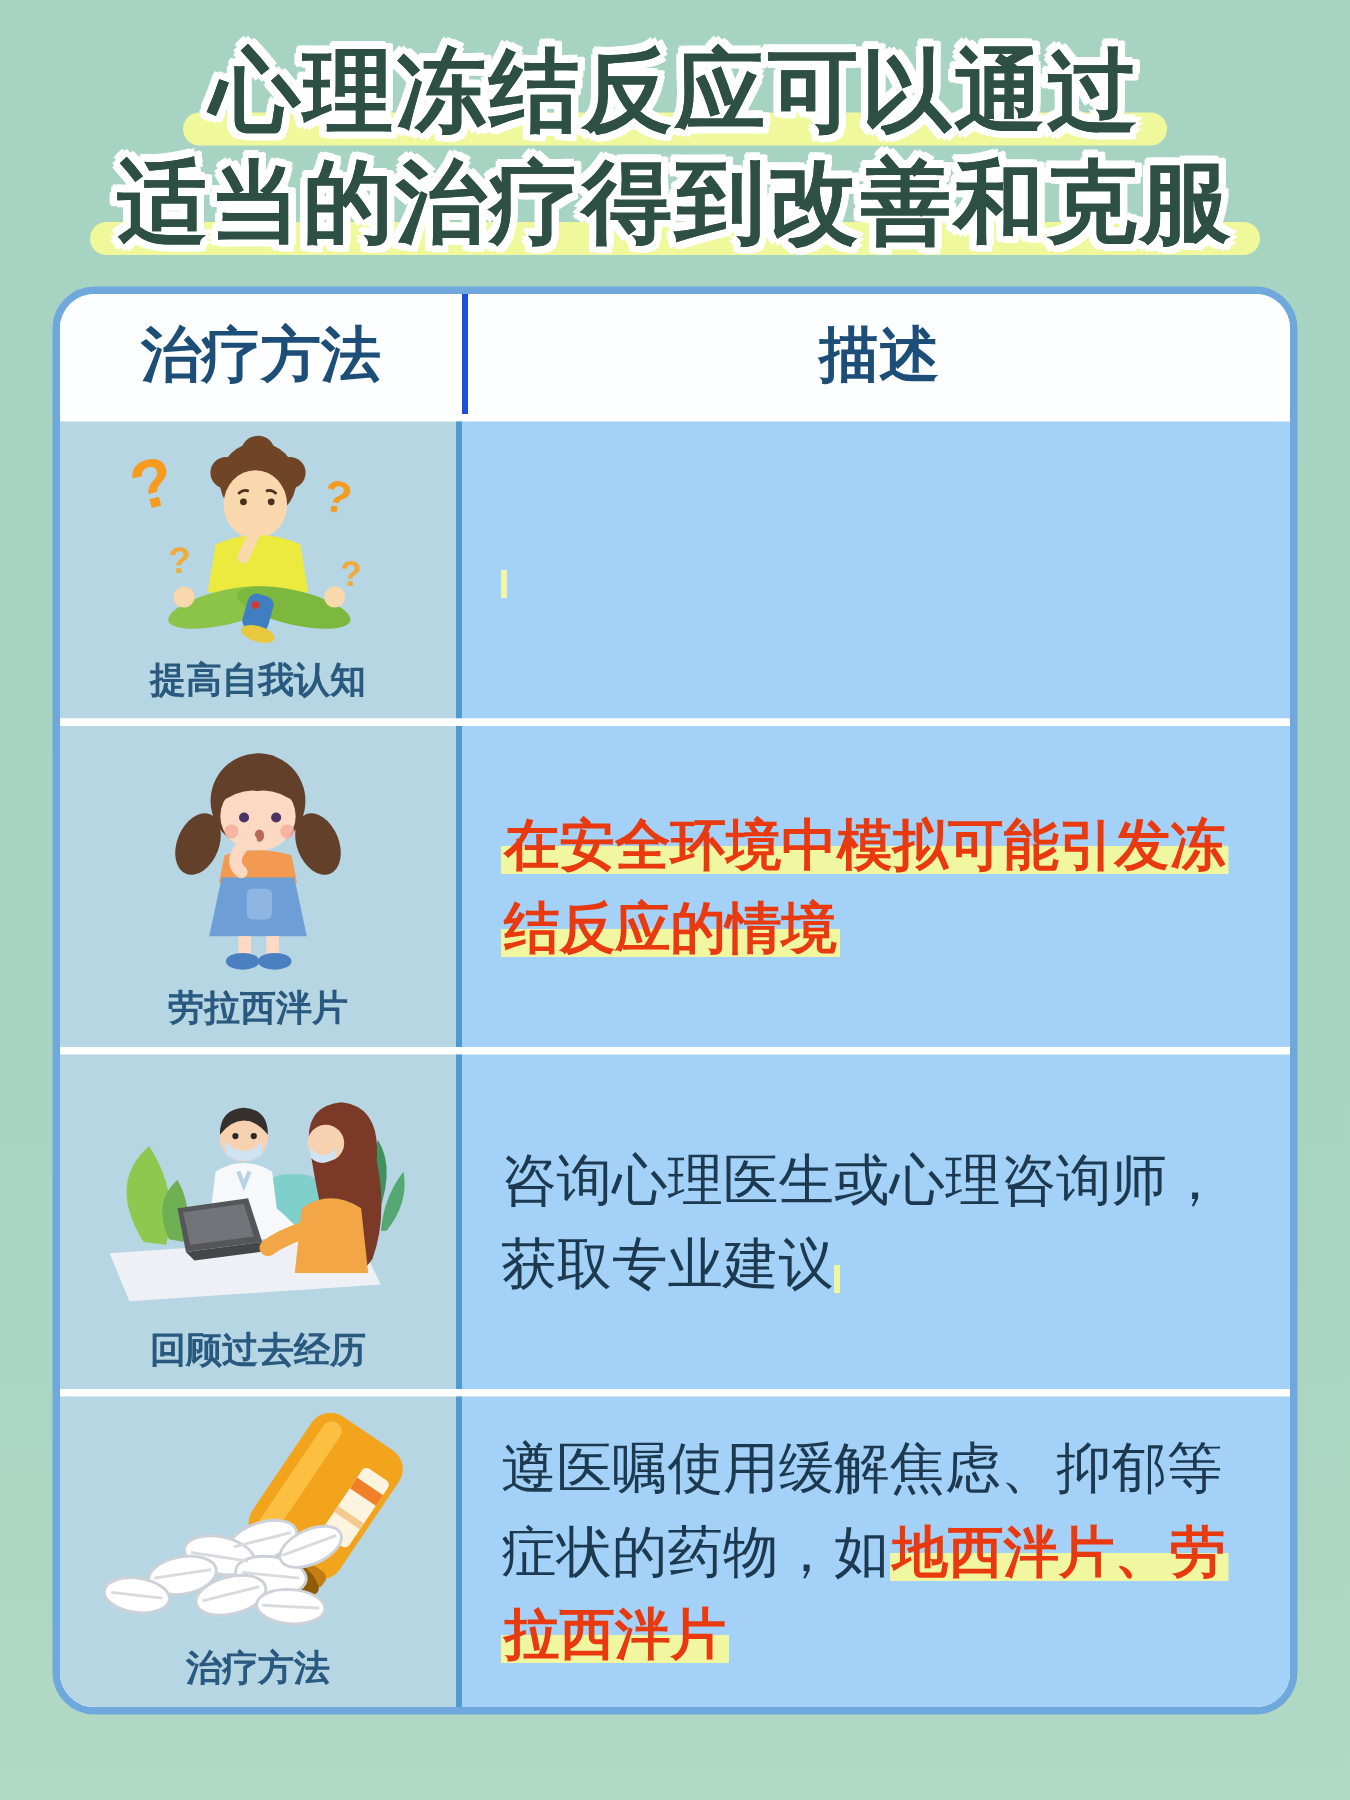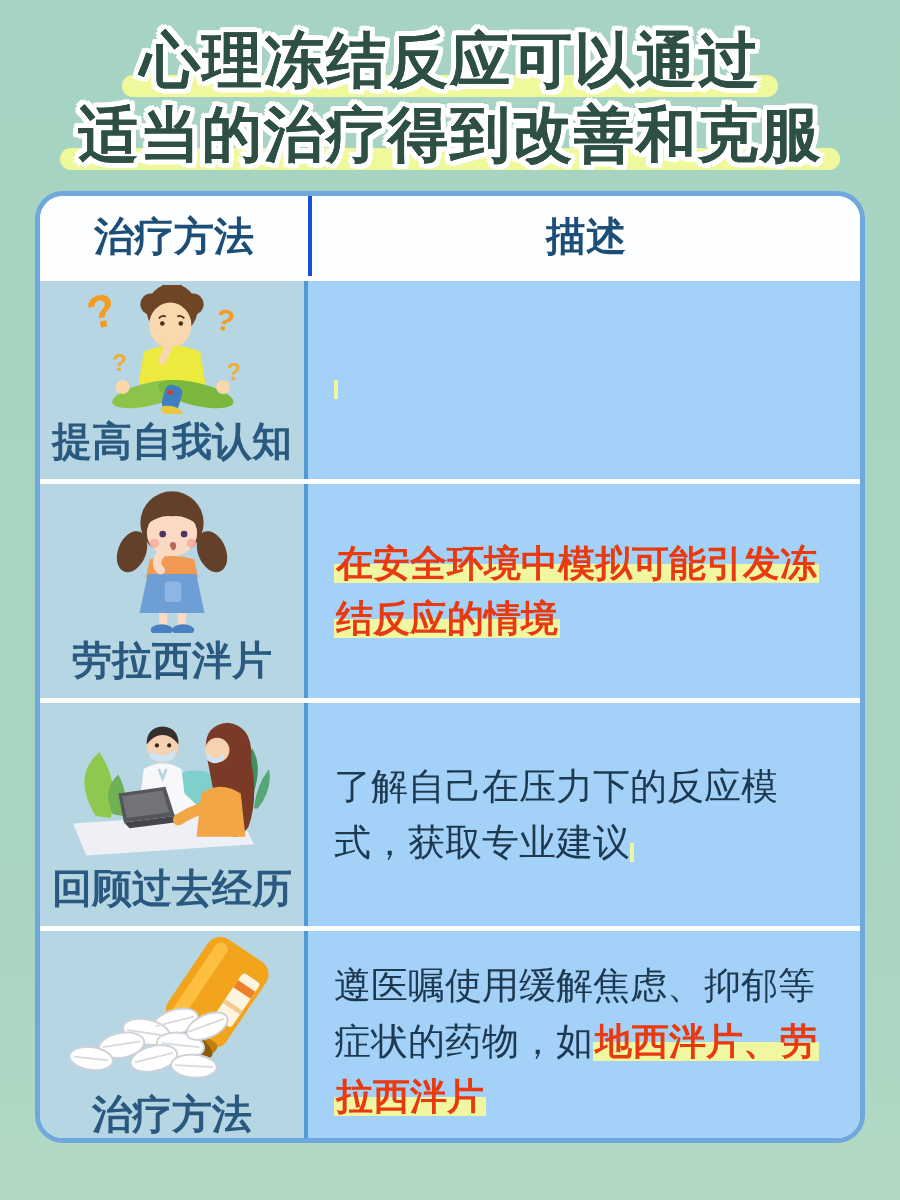--- a/index.html
+++ b/index.html
@@ -93,21 +93,21 @@
     padding:4px 0 4px 0;
     box-sizing:border-box;
   }
   .illu{
     flex:1;width:100%;
     display:flex;align-items:center;justify-content:center;
     overflow:hidden;
   }
   .method-label{
     flex:0 0 auto;
-    font-size:40px;
+    font-size:24px;
     font-weight:600;
     color:#29597e;
     padding-bottom:6px;
     white-space:nowrap;
   }
   .cell-desc{
     flex:1;
     background:#a3d1f7;
     display:flex;align-items:center;
     padding:10px 26px;
@@ -247,21 +247,21 @@
             <path d="M152 56 Q146 24 174 21 Q202 24 199 62 Q207 102 196 132 Q182 152 168 132 Q158 94 152 56 Z" fill="#7b3a27"></path>
             <circle cx="163" cy="50" r="13" fill="#f7d2b0"></circle>
             <path d="M152 52 Q160 64 170 54 L170 60 Q160 68 152 60 Z" fill="#cfe3f2"></path>
             <path d="M146 96 Q166 82 188 96 L193 142 L141 142 Z" fill="#f2a645"></path>
             <path d="M146 112 Q130 118 122 124" stroke="#f2a645" stroke-width="12" fill="none" stroke-linecap="round"></path>
           </svg>
         </div>
         <div class="method-label">回顾过去经历</div>
       </div>
       <div class="cell-desc">
-        <p class="desc-text"><span>了解自己在压力下的反应模式，获取专业建议</span><span class="red-mark"></span></p>
+        <p class="desc-text"><span>咨询心理医生或心理咨询师，获取专业建议</span><span class="red-mark"></span></p>
       </div>
     </div>
 
     <div class="row row-4">
       <div class="cell-method">
         <div class="illu">
           <svg viewBox="0 0 230 160" width="222" height="152">
             <g transform="rotate(34 150 70)">
               <rect x="118" y="2" width="74" height="106" rx="16" fill="#f2a51c"></rect>
               <rect x="126" y="8" width="14" height="92" rx="7" fill="#ffc84e" opacity="0.75"></rect>

